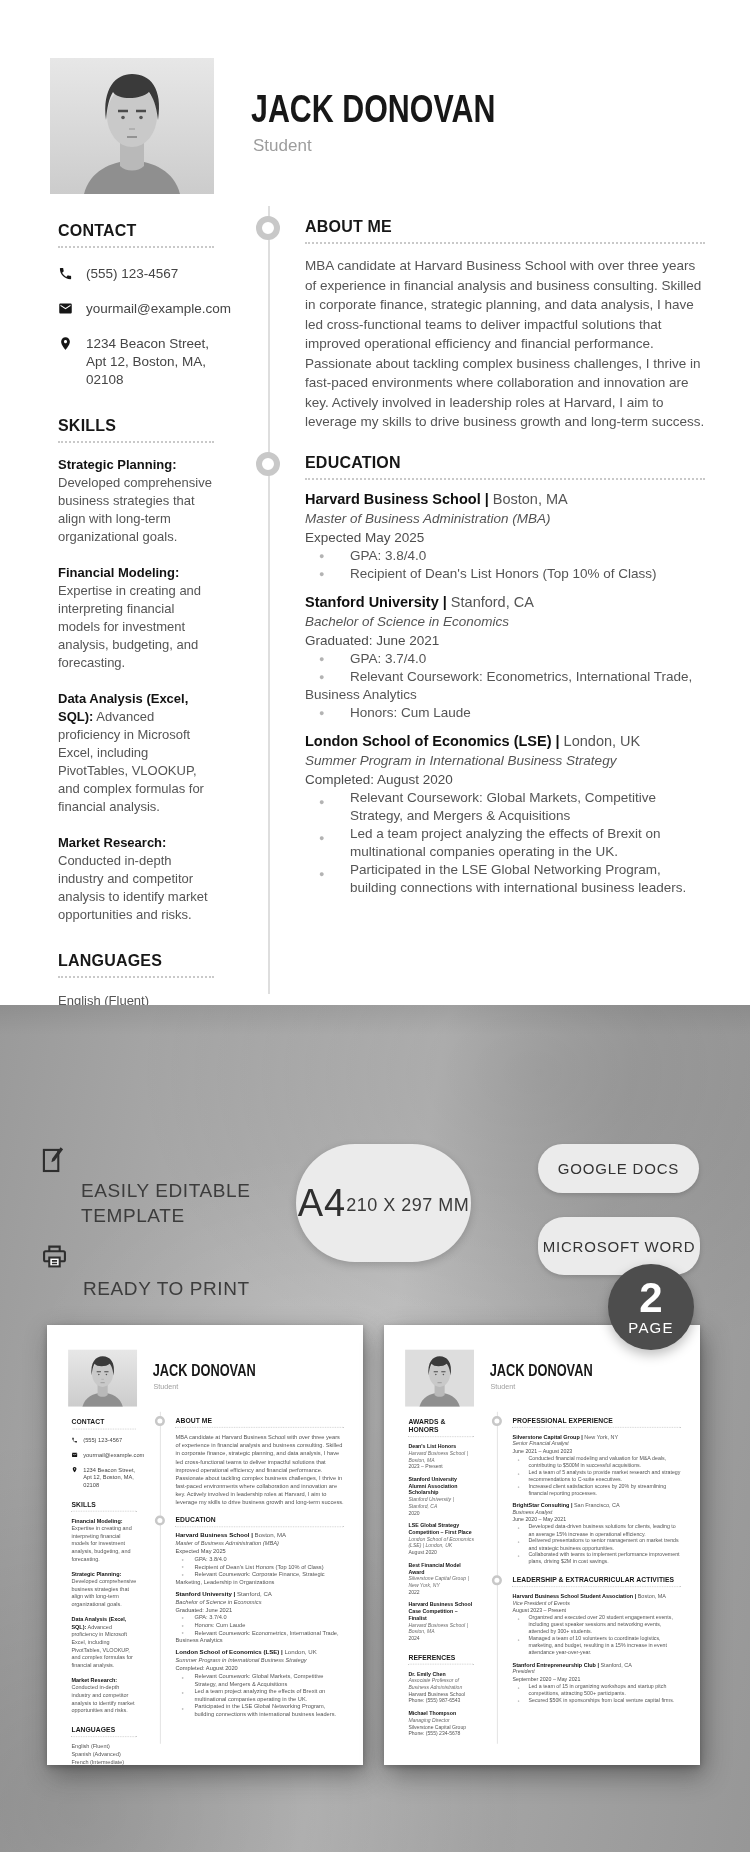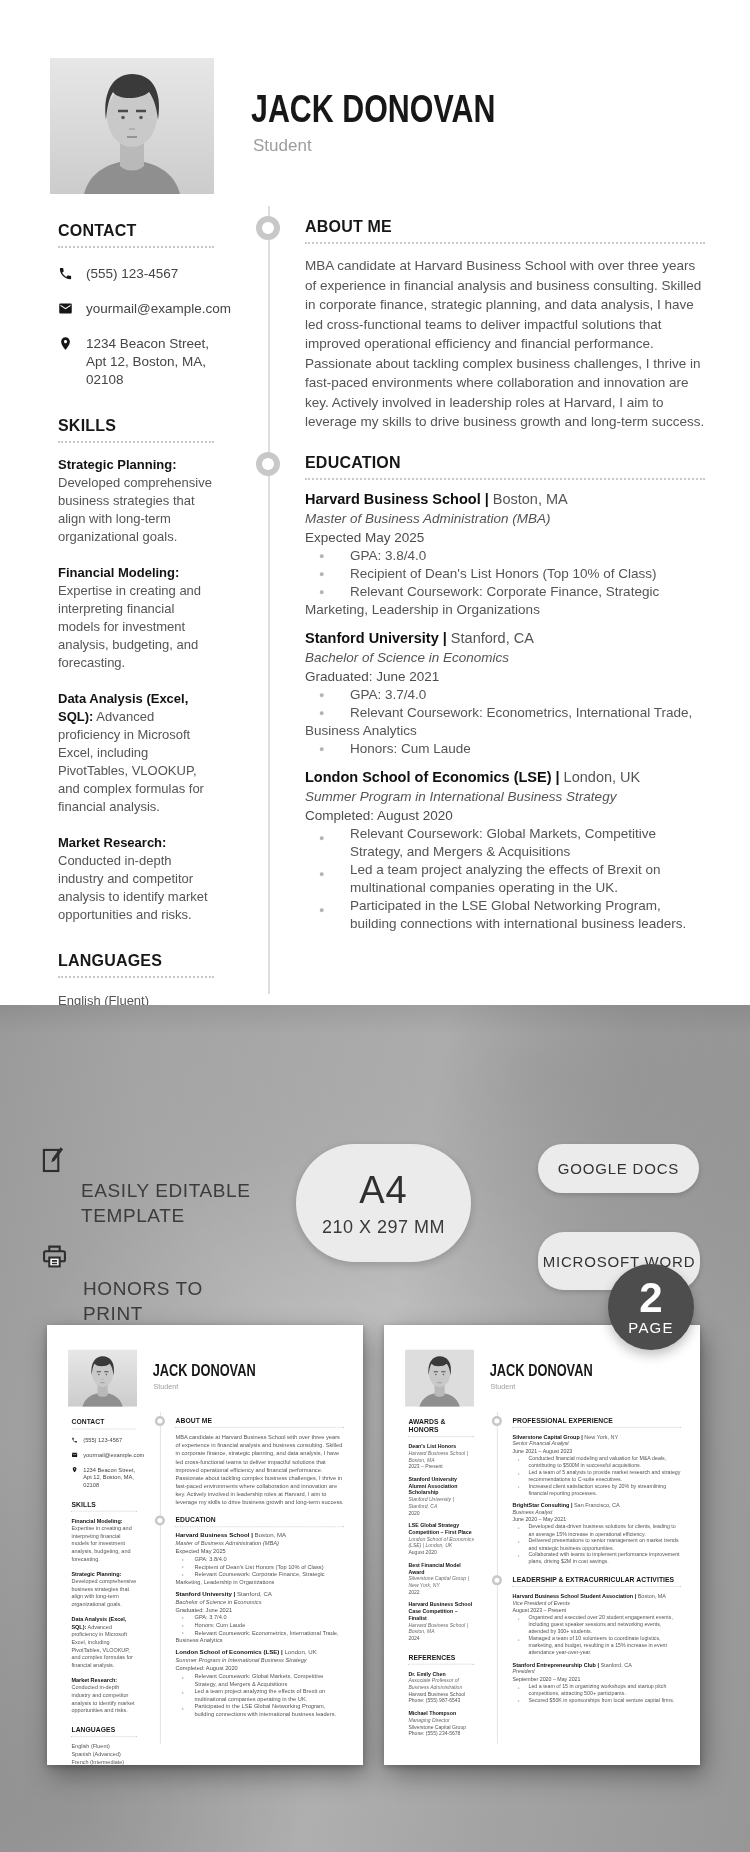--- a/index.html
+++ b/index.html
@@ -76,28 +76,28 @@
       linear-gradient(100deg,#9a9a9a 0%,#ababab 28%,#bababa 50%,#a3a3a3 72%,#979797 100%);}
   .promo::before{content:"";position:absolute;left:0;top:0;right:0;height:30px;
       background:linear-gradient(rgba(0,0,0,.08),transparent);}
   .feature{position:absolute;left:42px;display:flex;align-items:flex-start;}
   .feature-edit{top:140px;}
   .feature-print{top:238px;}
   .ficon{flex:none;margin-right:16px;padding-top:1px;}
   .flabel{width:180px;font-size:19px;line-height:25px;color:#3c3c3c;letter-spacing:.6px;margin-top:33px;}
   .paper-badge{position:absolute;left:296px;top:139px;width:175px;height:118px;border-radius:60px;
       background:#ebebeb;box-shadow:0 3px 9px rgba(0,0,0,.18);
-      display:flex;flex-direction:column;align-items:center;justify-content:center;}
+      display:flex;align-items:center;justify-content:center;}
   .paper-size{font-size:38px;color:#2f2f2f;letter-spacing:1px;}
   .paper-dims{margin-top:5px;font-size:18px;color:#3a3a3a;letter-spacing:.5px;}
   .pill{position:absolute;left:538px;width:161px;border-radius:26px;background:#ebebeb;
       box-shadow:0 2px 5px rgba(0,0,0,.16);display:flex;align-items:center;justify-content:center;
       font-size:15px;color:#333;letter-spacing:.8px;cursor:pointer;}
   .pill-gdocs{top:139px;height:49px;}
-  .pill-word{top:227px;height:58px;width:162px;}
+  .pill-word{top:212px;height:58px;width:162px;}
   .page-badge{position:absolute;left:608px;top:259px;width:86px;height:86px;border-radius:50%;
       background:#4d4d4d;color:#fff;z-index:5;display:flex;flex-direction:column;align-items:center;
       justify-content:center;box-shadow:0 5px 12px rgba(0,0,0,.25);}
   .pb-num{font-size:42px;line-height:40px;font-weight:700;}
   .pb-label{font-size:15px;letter-spacing:1.2px;margin-top:1px;}
 
   .mini{position:absolute;top:320px;width:316px;height:440px;overflow:hidden;background:#fff;
       box-shadow:4px 10px 24px rgba(30,30,30,.45), 0 2px 6px rgba(0,0,0,.25);z-index:2;}
   .mini1{left:47px;}
   .mini2{left:384px;}
@@ -198,21 +198,20 @@
             <div class="edu-entry">
               <p class="line-school"><b>Harvard Business School |</b><span> Boston, MA</span></p>
               <p class="line-degree">Master of Business Administration (MBA)</p>
               <p class="line-date">Expected May 2025</p>
               <div>
 
                   <div class="bullet"><span class="dot">●</span><span>GPA: 3.8/4.0</span></div>
 
                   <div class="bullet"><span class="dot">●</span><span>Recipient of Dean's List Honors (Top 10% of Class)</span></div>
 
-                  <div class="bullet"><span class="dot">●</span><span>Relevant Coursework: Corporate Finance, Strategic Marketing, Leadership in Organizations</span></div>
                 </div>
             </div>
 
             <div class="edu-entry">
               <p class="line-school"><b>Stanford University |</b><span> Stanford, CA</span></p>
               <p class="line-degree">Bachelor of Science in Economics</p>
               <p class="line-date">Graduated: June 2021</p>
               <div>
 
                   <div class="bullet"><span class="dot">●</span><span>GPA: 3.7/4.0</span></div>
@@ -254,21 +253,21 @@
   </div>
   <div class="feature feature-print">
     <span class="ficon">
       <svg width="25" height="25" viewBox="0 0 24 24">
         <path d="M7 7V2.5h10V7" fill="none" stroke="#2e2e2e" stroke-width="2"></path>
         <rect x="2" y="7" width="20" height="9.5" rx="1.5" fill="none" stroke="#2e2e2e" stroke-width="2"></rect>
         <rect x="7" y="13" width="10" height="8.5" fill="#ffffff" stroke="#2e2e2e" stroke-width="2"></rect>
         <path d="M9.5 16.2h5 M9.5 18.8h5" stroke="#2e2e2e" stroke-width="1.5"></path>
       </svg>
     </span>
-    <span class="flabel">HONORS TO PRINT</span>
+    <span class="flabel">READY TO PRINT</span>
   </div>
 
   <div class="paper-badge">
     <div class="paper-size">A4</div>
     <div class="paper-dims">210 X 297 MM</div>
   </div>
 
   <div class="pill pill-gdocs">GOOGLE DOCS</div>
   <div class="pill pill-word">MICROSOFT WORD</div>
 

